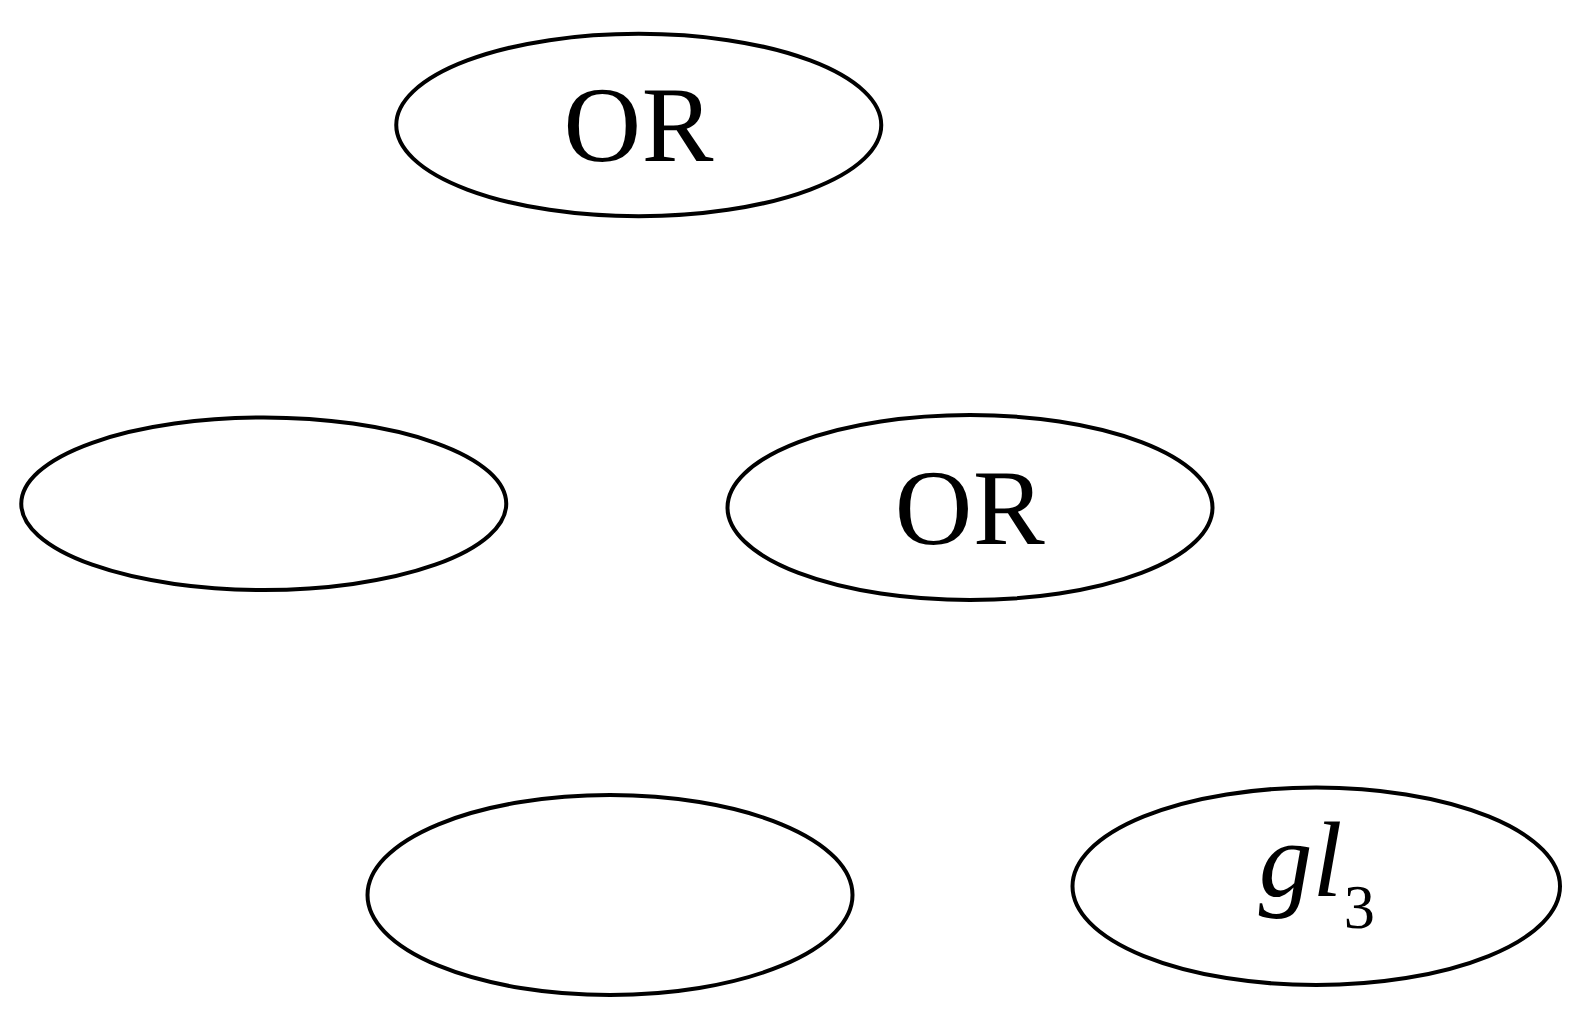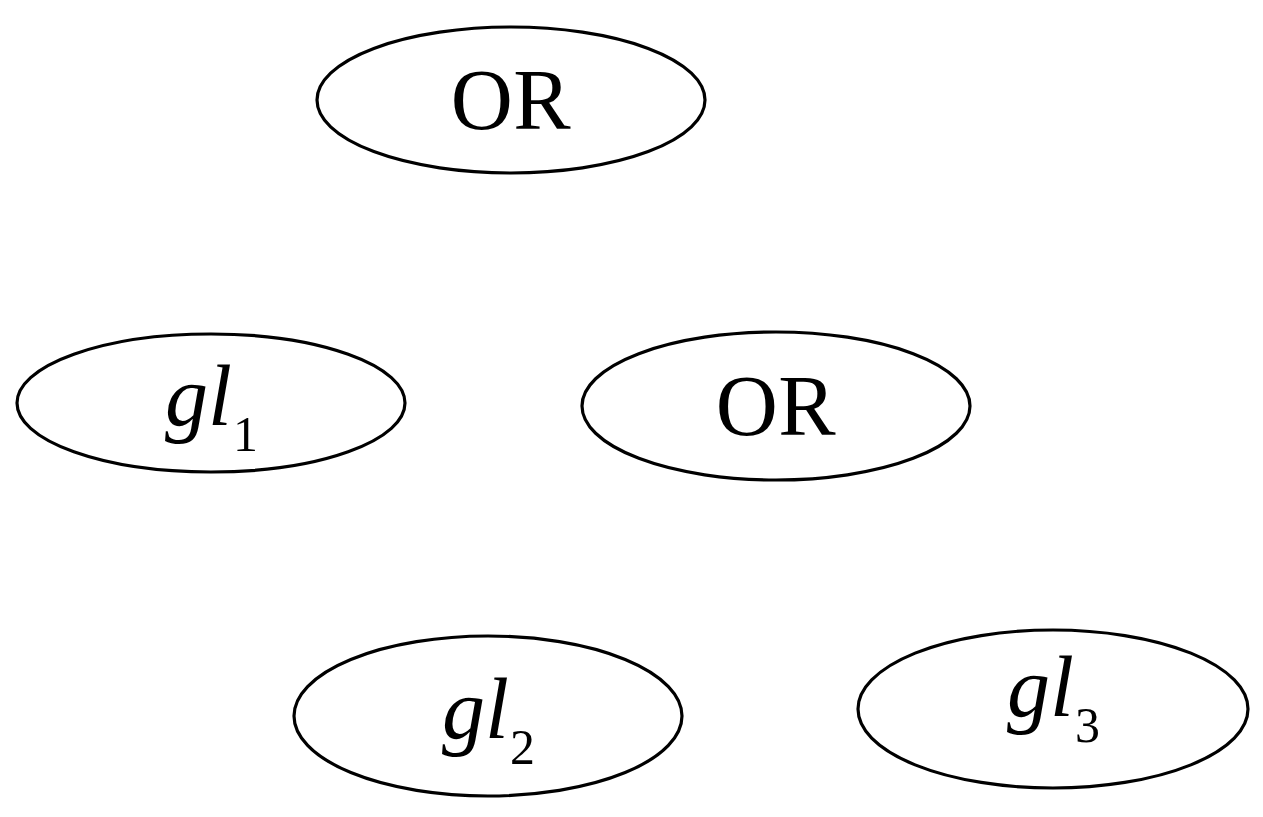--- a/index.html
+++ b/index.html
@@ -99,21 +99,19 @@
       <ellipse class="node-ellipse" cx="511" cy="100" rx="194" ry="73" fill="#ffffff" stroke="#000000"></ellipse>
       <ellipse class="node-ellipse" cx="211" cy="403" rx="194" ry="69" fill="#ffffff" stroke="#000000"></ellipse>
       <ellipse class="node-ellipse" cx="776" cy="406" rx="194" ry="74" fill="#ffffff" stroke="#000000"></ellipse>
       <ellipse class="node-ellipse" cx="488" cy="716" rx="194" ry="80" fill="#ffffff" stroke="#000000"></ellipse>
       <ellipse class="node-ellipse" cx="1053" cy="709" rx="195" ry="79" fill="#ffffff" stroke="#000000"></ellipse>
     </g>
   </svg>
 
   <div class="node-label label-op" style="left:511px; top:100px;">OR</div>
 
-  <div class="node-label label-var" style="left:211px; top:403px;"><span>gl</span><span class="sub">1</span></div>
 
   <div class="node-label label-op" style="left:776px; top:406px;">OR</div>
 
-  <div class="node-label label-var" style="left:488px; top:716px;"><span>gl</span><span class="sub">2</span></div>
 
   <div class="node-label label-var" style="left:1053px; top:694px;"><span>gl</span><span class="sub">3</span></div>
 
 </div>
 
 </body></html>

